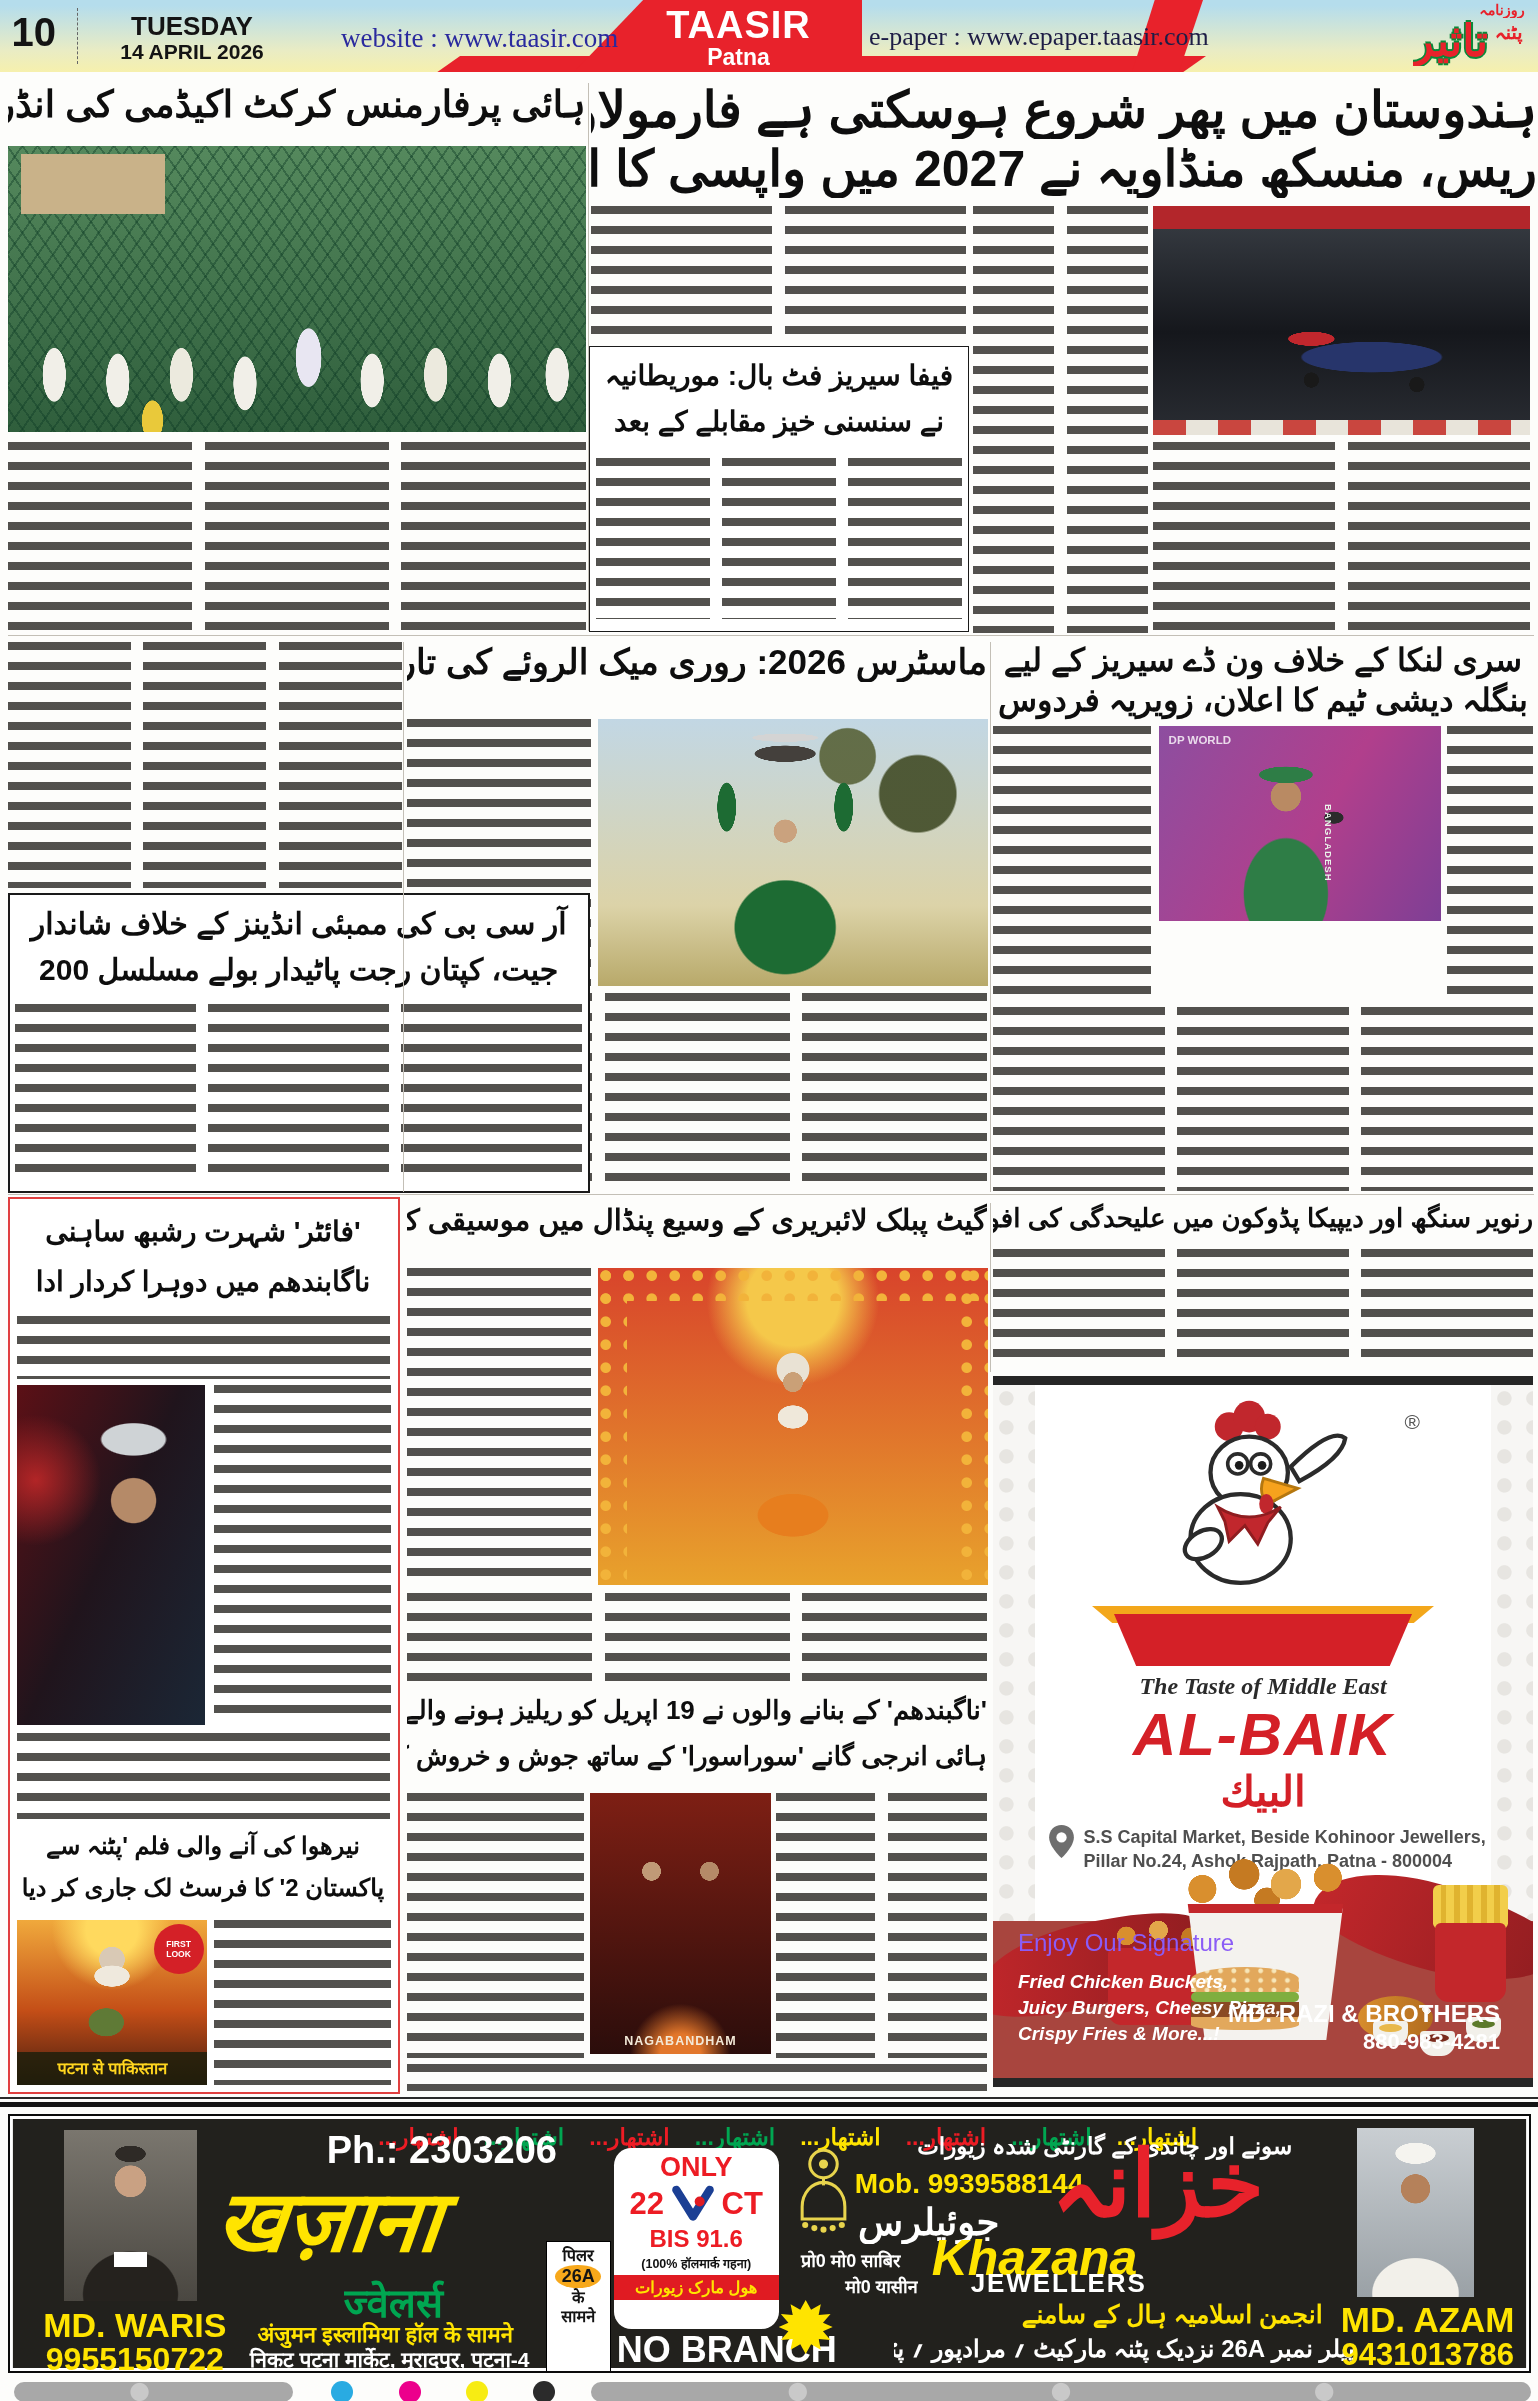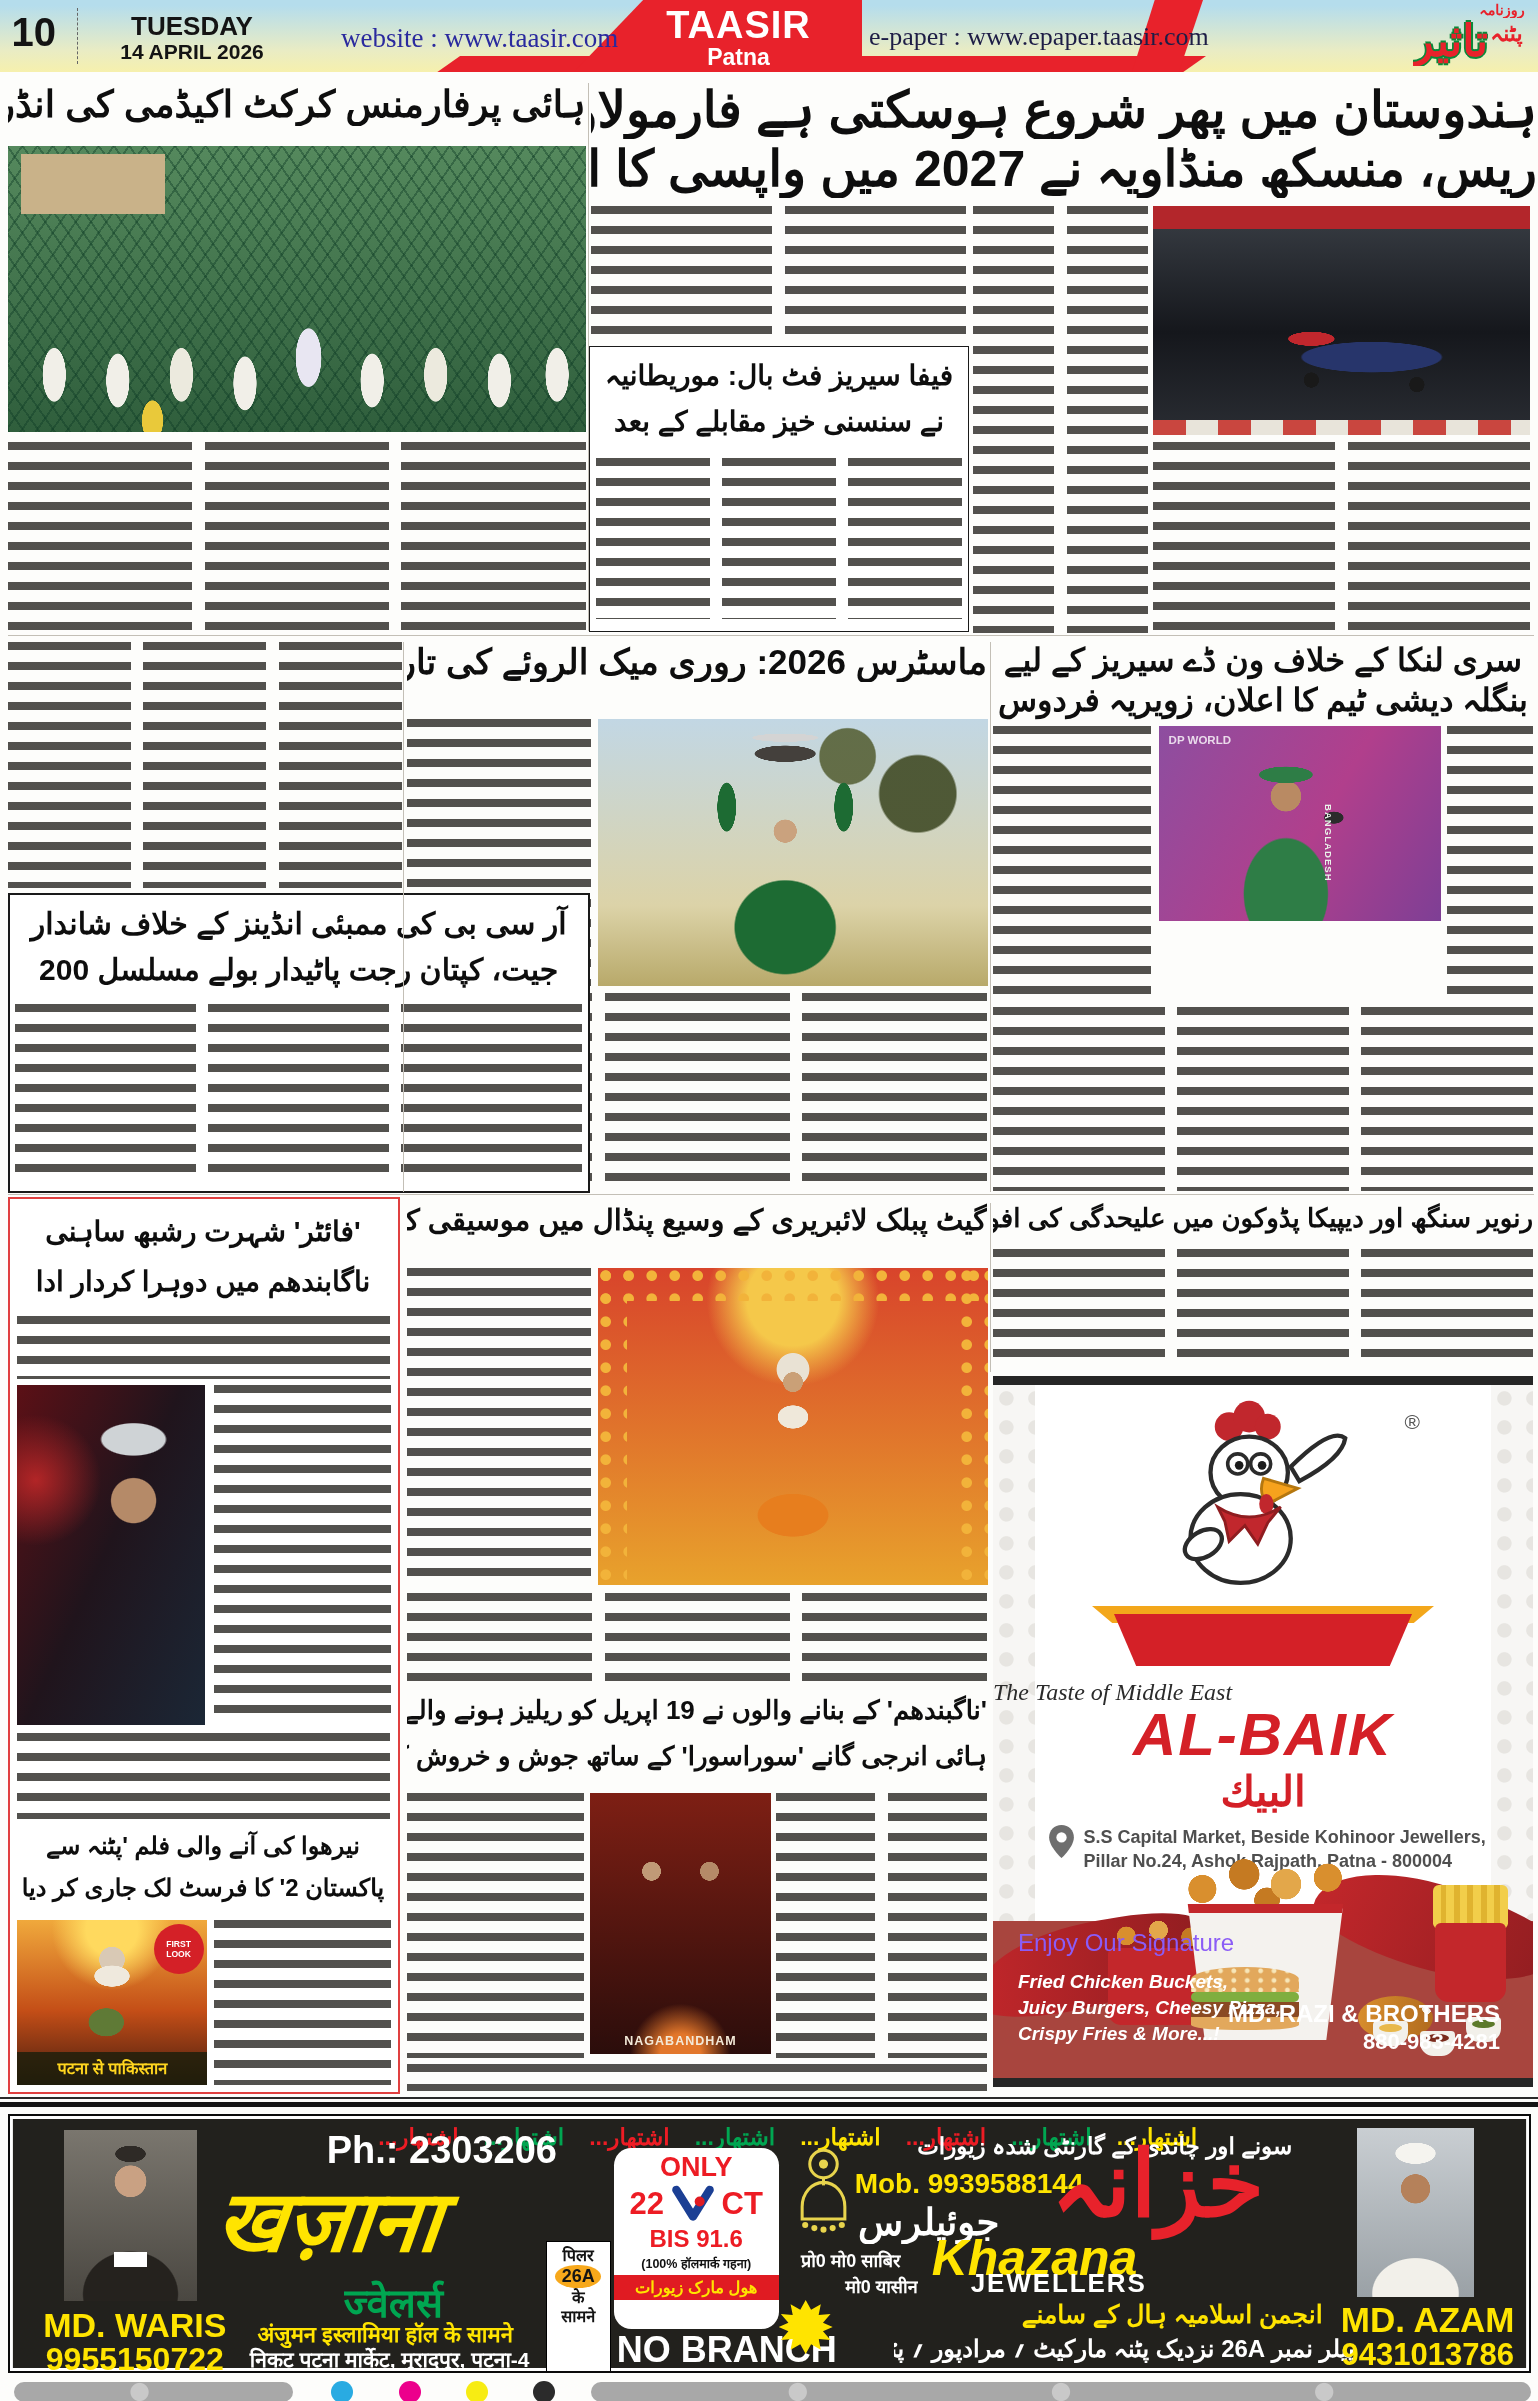--- a/index.html
+++ b/index.html
@@ -148,21 +148,21 @@
   <div class="ribB"></div>
   <div class="abs" style="left:11.5px;top:9.6px;font-size:40px;font-weight:bold">10</div>
   <div class="abs" style="left:77px;top:7.7px;height:56px;border-left:1.9px dashed #666"></div>
   <div class="abs" style="left:91px;top:10.6px;width:202px;text-align:center;font-weight:bold;font-size:26px">TUESDAY</div>
   <div class="abs" style="left:91px;top:40px;width:202px;text-align:center;font-weight:bold;font-size:21px">14 APRIL 2026</div>
   <div class="abs serif" style="left:341px;top:23px;font-size:27px;color:#2a2a9e">website : www.taasir.com</div>
   <div class="abs" style="left:623px;top:3.8px;width:231px;text-align:center;color:#fff;font-weight:bold;font-size:38px;letter-spacing:1px">TAASIR</div>
   <div class="abs" style="left:623px;top:44px;width:231px;text-align:center;color:#fff;font-weight:bold;font-size:23px">Patna</div>
   <div class="abs serif" style="left:869px;top:22px;font-size:26px;color:#1d1d46">e-paper : www.epaper.taasir.com</div>
   <div class="abs u nw" style="right:13.4px;top:1.9px;font-size:14.4px;color:#e8222b">روزنامہ</div>
-  <div class="abs u nw" style="right:15.4px;top:21px;font-size:22px;color:#e8222b">پٹنہ</div>
+  <div class="abs u nw" style="right:15.4px;top:21px;font-size:19px;color:#e8222b">پٹنہ</div>
   <div class="abs u nw logo-name" style="right:50px;top:15.4px;font-size:44px">تاثیر</div>
 </div>
 
 <div class="abs u nw" style="left:7.7px;top:83px;width:578px;font-size:37px">ہائی پرفارمنس کرکٹ اکیڈمی کی انڈر 13 ٹیم انڈو نیپال چیمپئنز ٹرافی کیلئے روانہ</div>
 <div class="photo ph-cricket" style="left:7.7px;top:146px;width:578px;height:286px"></div>
 <div class="abs cols" style="left:7.7px;top:442px;width:578px;height:188px">
   <div></div>
   <div></div>
   <div></div>
 </div>
@@ -300,21 +300,21 @@
       <path d="M76 56 l24 7 l-21 11 q-7 -7 -3 -18 z" fill="#f6a21d" stroke="#b5770f" stroke-width="2"></path>
       <ellipse cx="78" cy="74" rx="5" ry="7" fill="#c1272d"></ellipse>
       <path d="M44 76 q22 14 44 0 l-9 11 l-7 15 l-9 -13 l-11 11 l-3 -14 z" fill="#c1272d" stroke="#8f1d20" stroke-width="2"></path>
       <ellipse cx="34" cy="102" rx="14" ry="9" transform="rotate(-30 34 102)" fill="#fff" stroke="#2b2b2b" stroke-width="3"></ellipse>
     </svg>
   </div>
   <div class="abs" style="right:113px;top:25px;color:#555;font-size:21px">®</div>
 
   <div class="ab-banner-y"></div>
   <div class="ab-banner"></div>
-  <div class="abs serif" style="left:0;top:294px;width:100%;text-align:left;font-style:italic;font-weight:normal;font-size:24px;color:#2b2b2b">The Taste of Middle East</div>
+  <div class="abs serif" style="left:0;top:288px;width:100%;text-align:center;font-style:italic;font-weight:bold;font-size:24px;color:#2b2b2b">The Taste of Middle East</div>
   <div class="abs" style="left:0;top:315px;width:100%;text-align:center;color:#d42027;font-size:60px;font-weight:800;font-style:italic;letter-spacing:1.9px">AL-BAIK</div>
   <div class="abs u" style="left:0;top:382px;width:100%;font-size:42px;color:#d42027">البيك</div>
 
   <div class="abs" style="left:56px;top:440px;width:442px;display:flex;gap:9.6px">
     <svg viewBox="0 0 24 32" width="25" height="33">
       <path d="M12 0 C5 0 0 5 0 12 c0 9 12 20 12 20 s12 -11 12 -20 C24 5 19 0 12 0 z" fill="#6e6e6e"></path>
         <circle cx="12" cy="12" r="5" fill="#fff"></circle>
     </svg>
     <div style="font-weight:bold;color:#4f4f4f;font-size:18px;line-height:24px">
       <div>S.S Capital Market, Beside Kohinoor Jewellers,</div>

